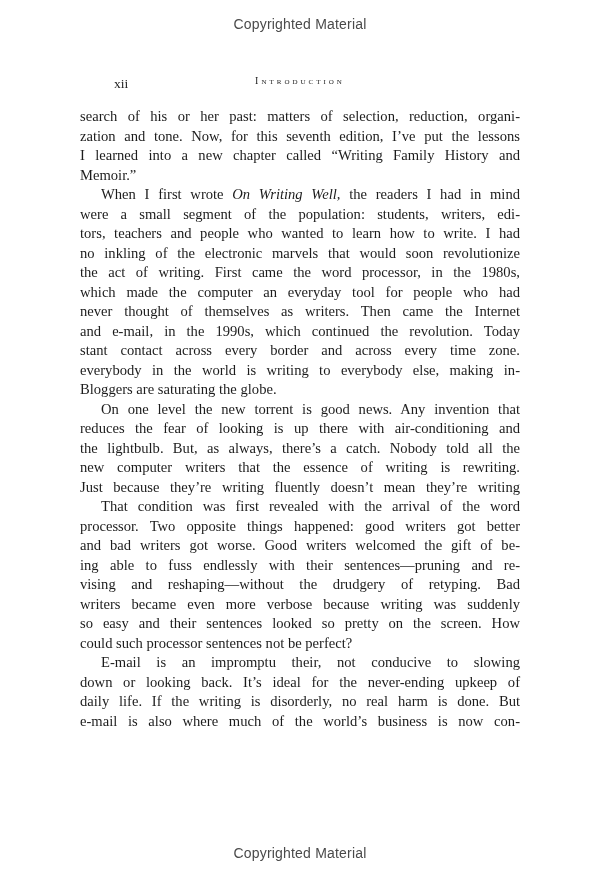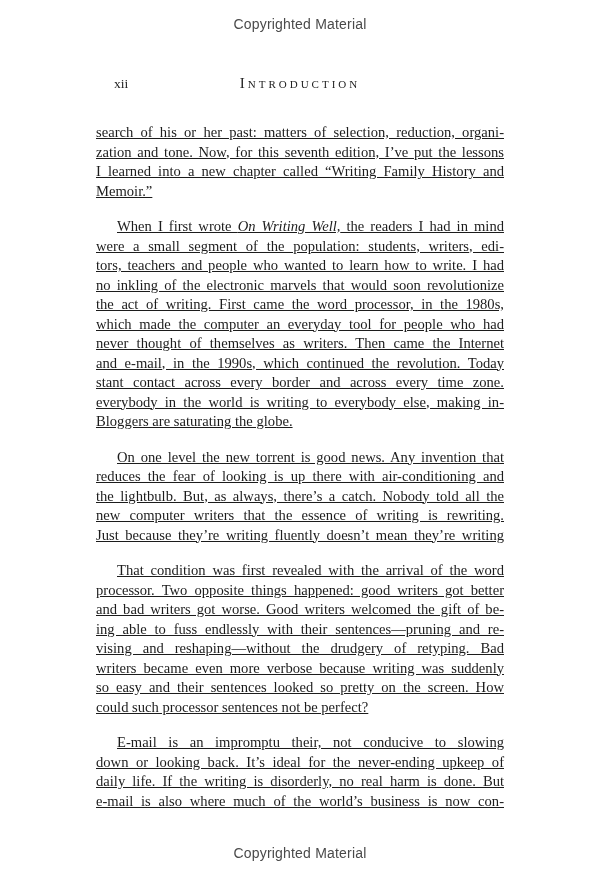--- a/index.html
+++ b/index.html
@@ -41,33 +41,33 @@
     top: 1px;
     font-size: 13.5px;
     font-style: normal;
     margin-left: 32px;
   }
   .chapter {
     display: block;
     text-align: center;
     font-variant: small-caps;
     letter-spacing: 3px;
-    font-size: 15px;
+    font-size: 10px;
     color: #222222;
   }
   .body-text {
     position: absolute;
     left: 80px;
     top: 107px;
     width: 440px;
     font-size: 14.6px;
     line-height: 19.5px;
     color: #1c1c1c;
   }
-  .paragraph { margin: 16px; padding: 0; text-decoration: underline; }
+  .paragraph { margin: 0; padding: 0; }
   .line {
     text-align: justify;
     text-align-last: justify;
     white-space: normal;
   }
   .line.no-justify {
     text-align: center;
     text-align-last: left;
   }
   .line.indent { text-indent: 21px; }

